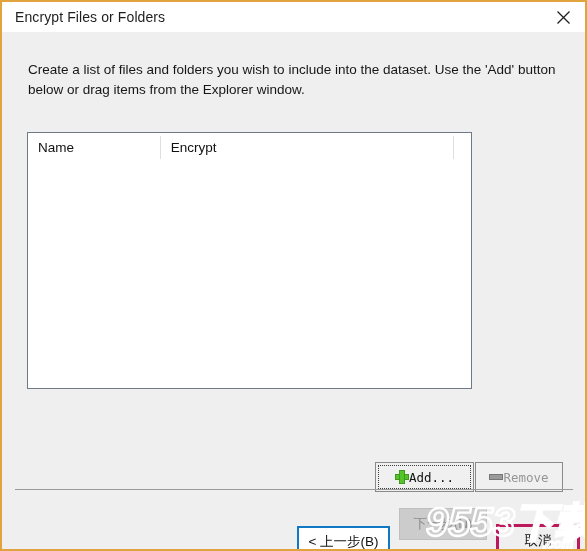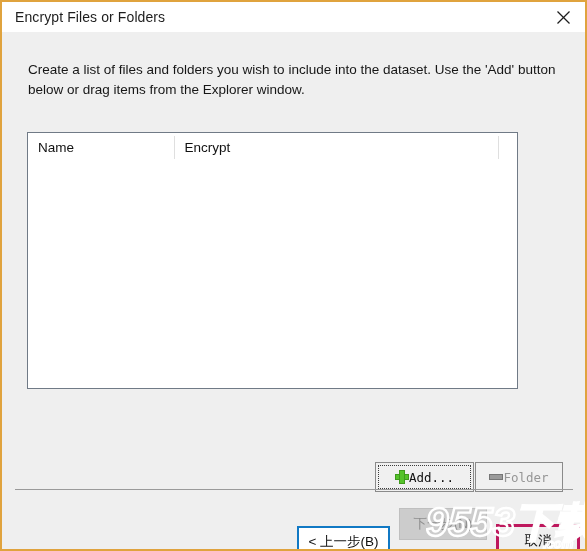--- a/index.html
+++ b/index.html
@@ -69,21 +69,21 @@
     font-size: 13.5px;
     line-height: 20px;
     color: #161616;
   }
 
   
   #listview {
     position: absolute;
     left: 25px;
     top: 100px;
-    width: 491px;
+    width: 445px;
     height: 257px;
     background: #ffffff;
     border: 1px solid #707a86;
     box-sizing: border-box;
     overflow: hidden;
   }
   #list-header {
     position: relative;
     height: 29px;
     background: #ffffff;
@@ -270,21 +270,21 @@
     </div>
 
     <div class="tool-btn" id="add-btn">
       <span class="focus-ring"></span>
       <span class="plus-icon"></span>
       <span>Add...</span>
     </div>
 
     <div class="tool-btn" id="remove-btn">
       <span class="minus-icon"></span>
-      <span>Folder</span>
+      <span>Remove</span>
     </div>
 
     <div id="footer-sep"></div>
 
     <div class="nav-btn" id="back-btn">
       <span>&lt; 上一步(B)</span>
     </div>
     <div class="nav-btn" id="next-btn">
       <span>下一步(N)</span>
     </div>

